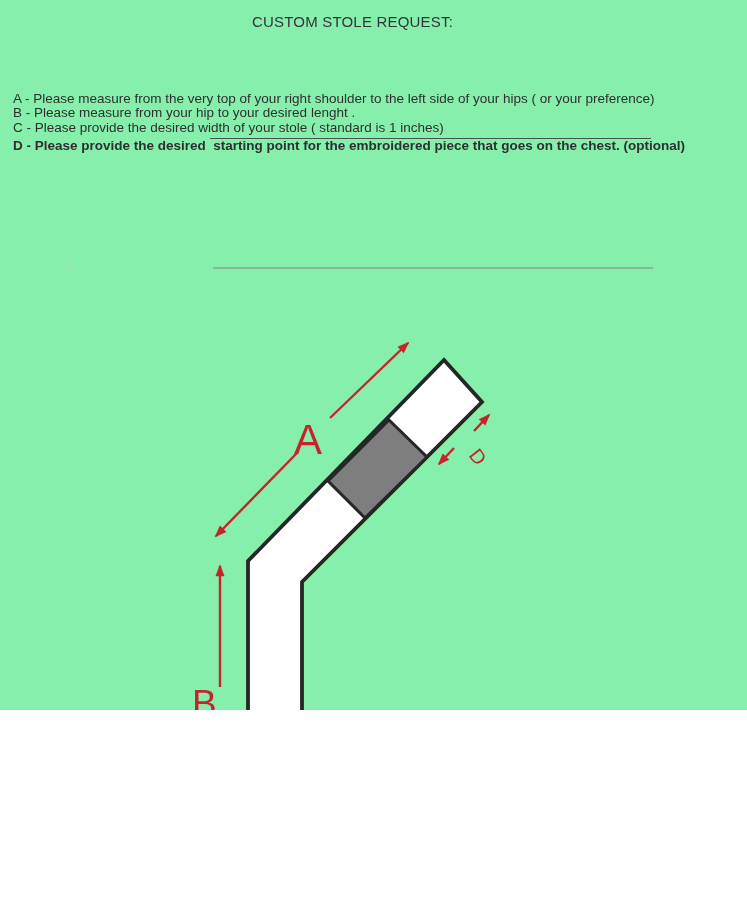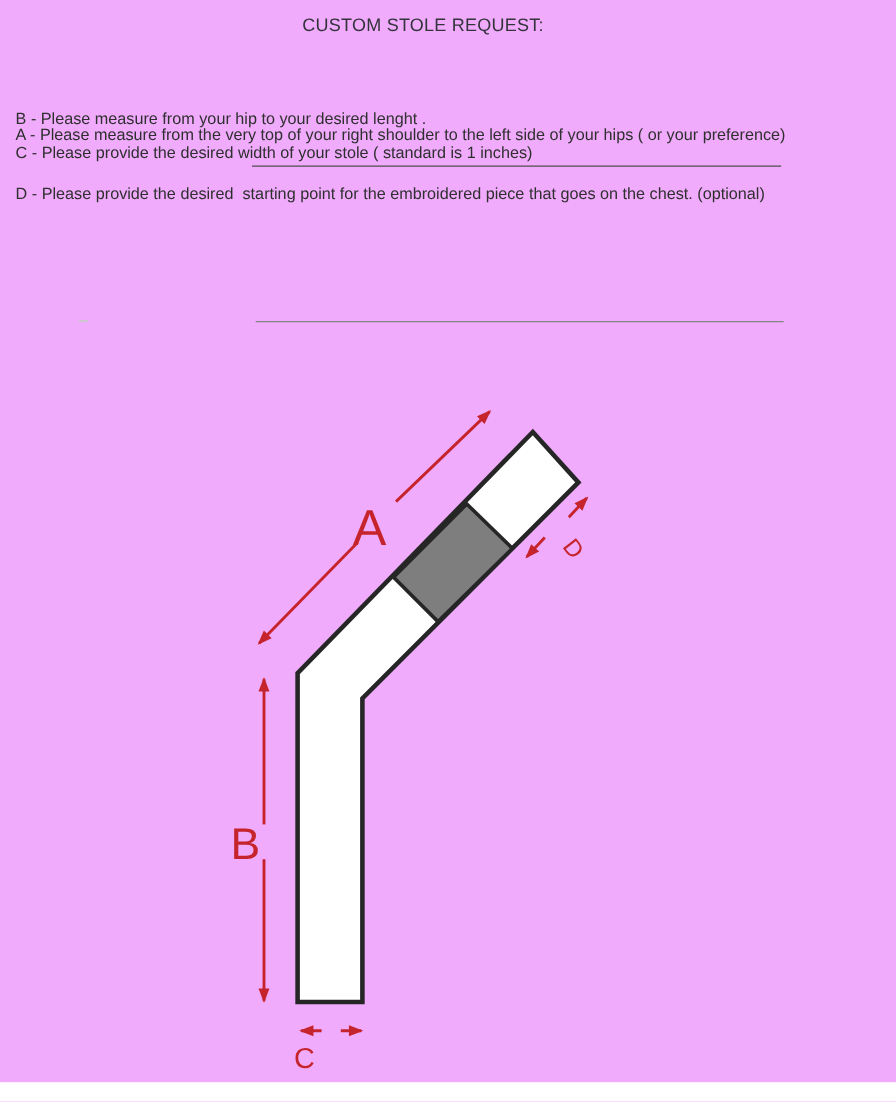--- a/index.html
+++ b/index.html
@@ -1,41 +1,41 @@
 <!DOCTYPE html>
 <html style="--arrow-red: #c6242c; --band-outline: #262626; --band-fill: #ffffff; --embroidery-fill: #7e7e7e; --rule-gray: #848484; --underline: #4f4f4f;"><head>
 <meta charset="utf-8">
 <style>
   html, body { margin: 0; padding: 0; background: #ffffff; }
   .page {
     position: relative;
     width: 747px;
-    height: 902px;
-    background: #f0abfc;
+    height: 710px;
+    background: #86efac;
     overflow: hidden;
     font-family: "Liberation Sans", sans-serif;
   }
   .title {
     position: absolute;
     left: 0; top: 13px;
     width: 705px;
     text-align: center;
     font-size: 15px;
     letter-spacing: 0.2px;
     color: #33333b;
   }
   .instructions {
     position: absolute;
     left: 13px; top: 92px;
     color: #2f2f2f;
     font-size: 13.5px;
     line-height: 14.3px;
   }
   .iline { white-space: pre; }
-  .iline-d { margin-top: 20px; }
+  .iline-d { margin-top: 4px; font-weight: bold; }
   .diagram-svg {
     position: absolute;
     left: 0; top: 0;
     width: 747px; height: 918px;
   }
   .band {
     fill: var(--band-fill, #ffffff);
     stroke-width: 3.8;
     stroke-linejoin: miter;
   }
@@ -55,22 +55,22 @@
   .faint { stroke: #c9c9c9; stroke-width: 1.5; }
 </style>
 </head>
 <body>
 
 <div class="page">
 
   <div class="title">CUSTOM STOLE REQUEST:</div>
 
   <div class="instructions">
+    <div class="iline">A - Please measure from the very top of your right shoulder to the left side of your hips ( or your preference)</div>
     <div class="iline">B - Please measure from your hip to your desired lenght .</div>
-    <div class="iline">A - Please measure from the very top of your right shoulder to the left side of your hips ( or your preference)</div>
     <div class="iline">C - Please provide the desired width of your stole ( standard is 1 inches)</div>
     <div class="iline iline-d">D - Please provide the desired  starting point for the embroidered piece that goes on the chest. (optional)</div>
   </div>
 
   <svg class="diagram-svg" viewBox="0 0 747 918" xmlns="http://www.w3.org/2000/svg">
     <defs>
       <marker id="ah" viewBox="0 0 10 10" refX="8.5" refY="5" markerWidth="6" markerHeight="5" orient="auto-start-reverse">
         <path d="M0,1.2 L10,5 L0,8.8 z"></path>
       </marker>
     </defs>

